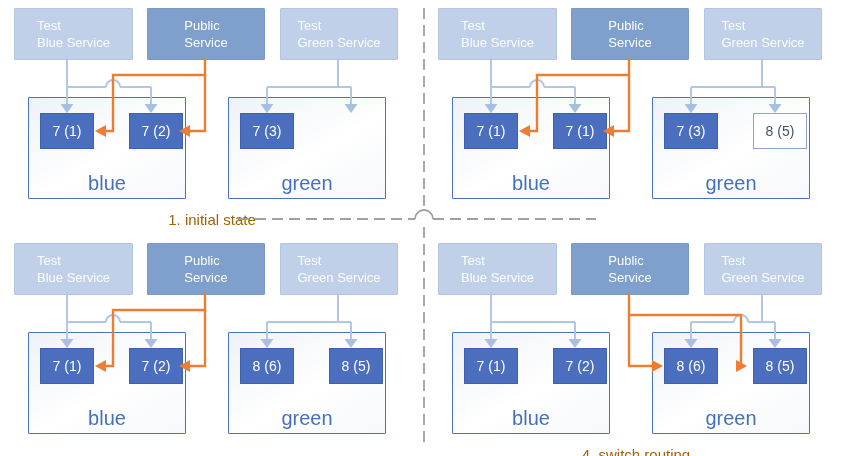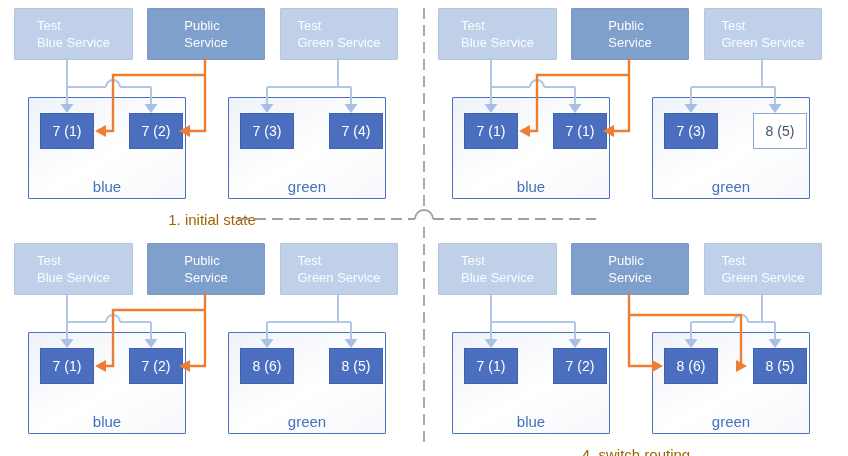--- a/index.html
+++ b/index.html
@@ -16,21 +16,21 @@
   .svc-blue{left:14px;width:117px;}
   .svc-public{left:147px;width:116px;}
   .svc-green{left:280px;width:116px;}
   .svc span{display:block;}
 
   .env{position:absolute;top:97px;width:158px;height:102px;border:1.5px solid #4a72c0;border-radius:1px;
        background:linear-gradient(150deg,#eef2f8 0%,#ffffff 55%,#f6f8fb 100%);box-sizing:border-box;}
   .env-blue{left:28px;}
   .env-green{left:228px;}
   .env-label{position:absolute;left:0;right:0;bottom:3px;text-align:center;
-             color:#4471bd;font-size:15px;}
+             color:#4471bd;font-size:20px;}
   .pod{position:absolute;top:15px;width:54px;height:36px;display:flex;align-items:center;justify-content:center;
        background:#4b6fbe;border:1.5px solid #3c63b0;color:#ffffff;font-size:14px;box-sizing:border-box;}
   .pod-1{left:11px;}
   .pod-2{left:80px;margin-left:20px;}
   .pod[data-variant="outline"]{background:#ffffff;color:#44546a;border:1.2px solid #8ba6cd;}
 
   .caption{position:absolute;left:0;top:195px;width:424px;text-align:center;
            color:#a16207;font-size:15px;margin-top:16px;}
 
   svg.wires{position:absolute;left:0;top:0;pointer-events:none;}
@@ -70,23 +70,20 @@
         <span>7 (1)</span>
       </div>
       <div class="pod pod-2" data-variant="filled">
         <span>7 (2)</span>
       </div>
       <div class="env-label">blue</div>
     </div>
     <div class="env env-green">
       <div class="pod pod-1" data-variant="filled">
         <span>7 (3)</span>
-      </div>
-      <div class="pod pod-2" data-variant="filled">
-        <span>7 (4)</span>
       </div>
       <div class="env-label">green</div>
     </div>
     <svg class="wires" width="424" height="220">
       <g>
         <path class="t" d="M67,58 V104"></path>
           <polygon class="ta" points="60.5,104 73.5,104 67,113"></polygon>
         <path class="t" d="M67,87 H106"></path>
           <path class="t" d="M106,87 A7,7 0 0 1 120,87"></path>
           <path class="t" d="M120,87 H151"></path>

